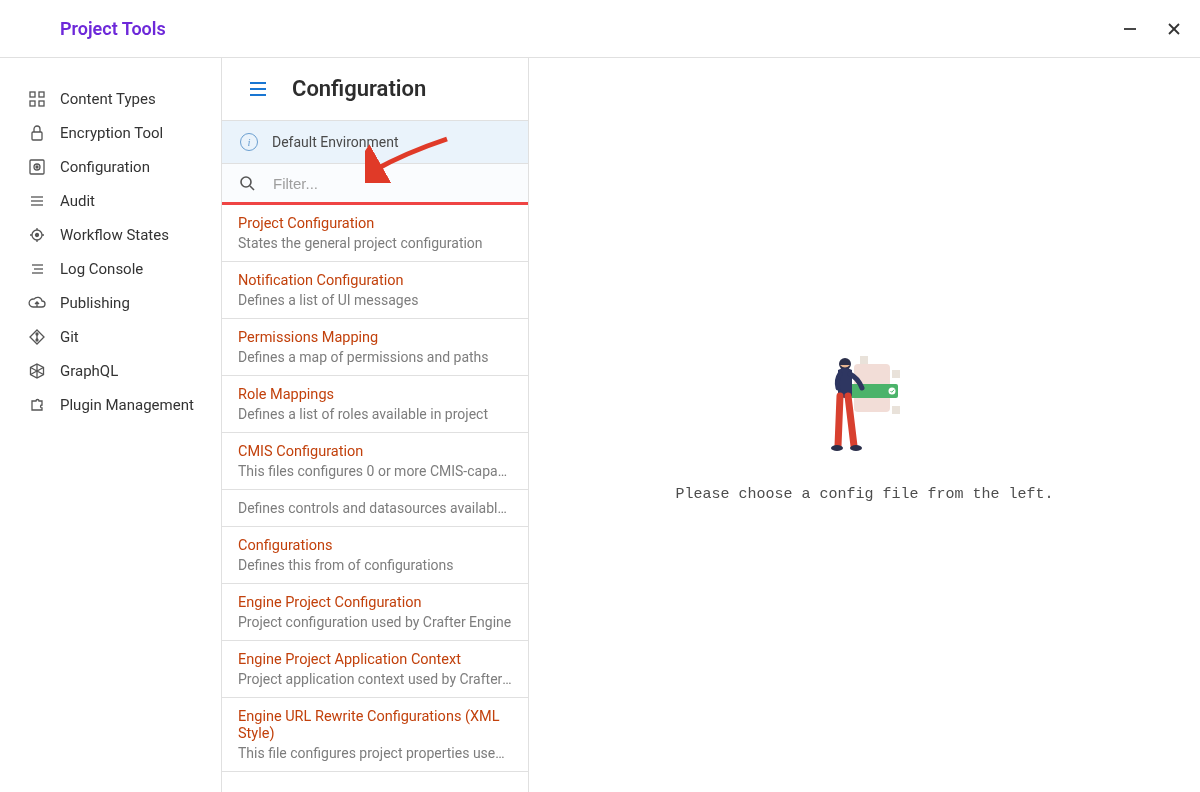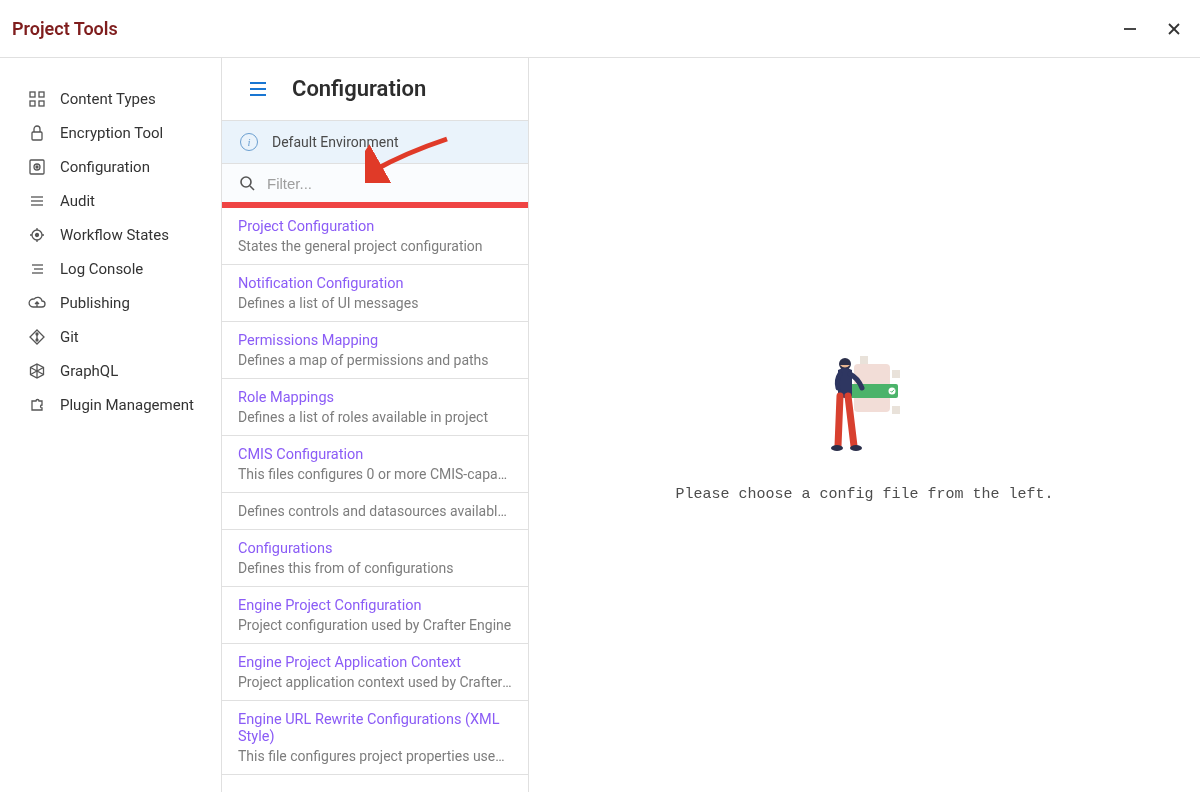--- a/index.html
+++ b/index.html
@@ -17,21 +17,22 @@
     display: flex;
     align-items: center;
     justify-content: space-between;
     height: 58px;
     padding: 0 17px 0 12px;
     border-bottom: 1px solid #e0e0e0;
   }
   .window-title {
     font-size: 18px;
     font-weight: 600;
-    color: #7f1d1d;
+    color: #6d28d9;
+    margin-left: 48px;
   }
   .window-controls {
     display: flex;
     gap: 26px;
     align-items: center;
   }
   .window-controls .ctrl {
     width: 18px;
     height: 18px;
     display: flex;
@@ -107,43 +108,43 @@
     border-top: 1px solid #e0e0e0;
     border-bottom: 1px solid #e0e0e0;
     font-size: 14px;
   }
   .env-banner .info-icon {
     width:18px;height:18px;border:1.5px solid #6b9fd0;border-radius:50%;
     display:flex;align-items:center;justify-content:center;
     color:#6b9fd0;font-size:11px;font-style:italic;font-family:Georgia,serif;
   }
   .filter-row {
-    display:flex;align-items:center;gap:11px;
+    display:flex;align-items:center;gap:17px;
     padding: 10px 16px;
-    border-bottom:6px solid #ef4444;
+    border-bottom:3px solid #ef4444;
     background: #fafcfe;
   }
   .filter-row .search-icon{width:18px;height:18px;color:#555;display:flex;align-items:center;justify-content:center;}
   .filter-row input {
     border:none;outline:none;background:transparent;
     font-size:15px;color:#333;flex:1;
   }
   .filter-row input::placeholder{color:#9e9e9e;}
   .config-list {
     flex:1;
     overflow-y:auto;
   }
   .config-item {
     padding: 10px 16px 10px 16px;
     border-bottom:1px solid #e0e0e0;
     cursor:pointer;
   }
   .config-item .ci-title {
     font-size:14.5px;
-    color:#8b5cf6;
+    color:#c2410c;
     margin-bottom:3px;
   }
   .config-item .ci-desc {
     font-size:14px;
     color:#7d7d7d;
     white-space:nowrap;
     overflow:hidden;
     text-overflow:ellipsis;
   }
   

